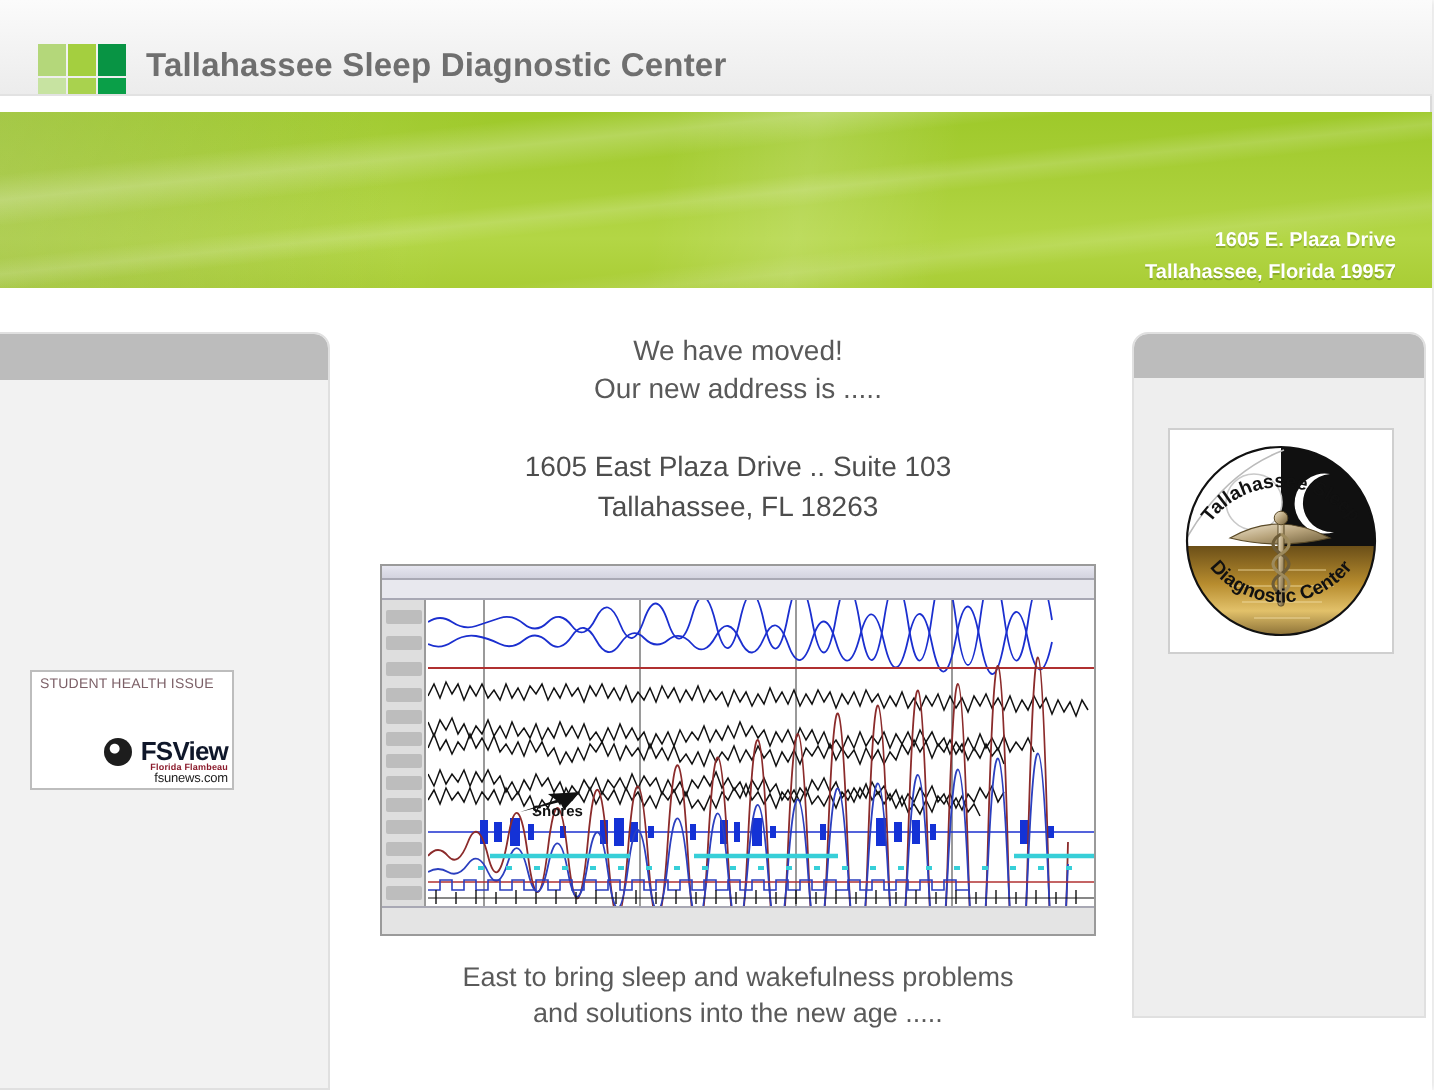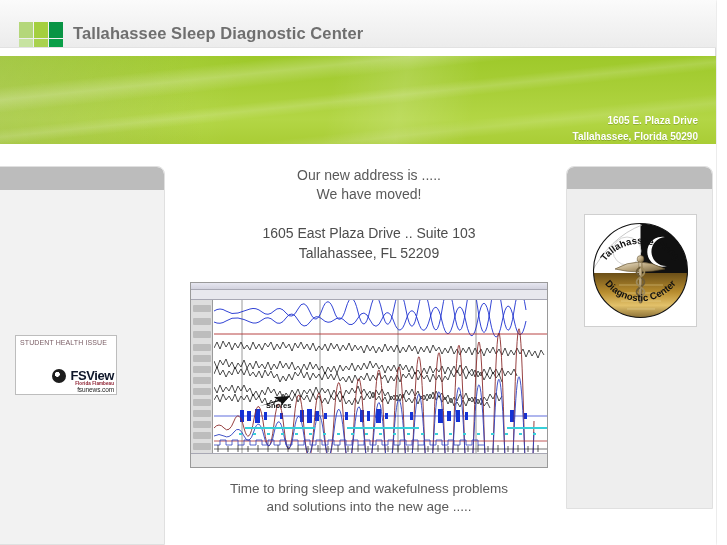--- a/index.html
+++ b/index.html
@@ -318,21 +318,21 @@
       <div class="site-title">Tallahassee Sleep Diagnostic Center</div>
     </div>
 
     <div class="banner">
       <div class="banner-streak" style="left:-18%; top:-8px;"></div>
       <div class="banner-streak" style="left:-18%; top:34px; height:16px; opacity:.7;"></div>
       <div class="banner-streak" style="left:-18%; top:74px; height:18px; opacity:.55;"></div>
 
       <div class="banner-info">
         <div>1605 E. Plaza Drive</div>
-        <div>Tallahassee, Florida 50290</div>
+        <div>Tallahassee, Florida 19957</div>
 
       </div>
     </div>
 
     <div class="content">
 
       <div class="left-panel">
         <div class="panel-cap"></div>
         <div class="panel-body">
 
@@ -346,27 +346,27 @@
               <div class="fs-url">fsunews.com</div>
             </div>
           </div>
 
         </div>
       </div>
 
       <div class="main-col">
 
         <div class="moved-line">
+          <div>We have moved!</div>
           <div>Our new address is .....</div>
-          <div>We have moved!</div>
         </div>
 
         <div class="addr-block">
           <div>1605 East Plaza Drive .. Suite 103</div>
-          <div>Tallahassee, FL 52209</div>
+          <div>Tallahassee, FL 18263</div>
         </div>
 
 
         <div class="psg">
           <div class="psg-menubar"></div>
           <div class="psg-toolbar"></div>
           <div class="psg-labels">
             <svg width="22" height="153" viewBox="0 0 22 153">
               <g fill="#bdbdbd">
                 <rect x="2" y="5" width="18" height="7" rx="1"></rect>
@@ -521,21 +521,21 @@
               </g>
             </svg>
 
             <div class="psg-snore-label">Snores</div>
           </div>
 
           <div class="psg-status"></div>
         </div>
 
         <div class="tagline">
-          <div>Time to bring sleep and wakefulness problems</div>
+          <div>East to bring sleep and wakefulness problems</div>
           <div>and solutions into the new age .....</div>
         </div>
 
       </div>
 
       <div class="right-panel">
         <div class="panel-cap"></div>
         <div class="seal-box">
           <svg width="111" height="111" viewBox="0 0 111 111">
             <defs>

